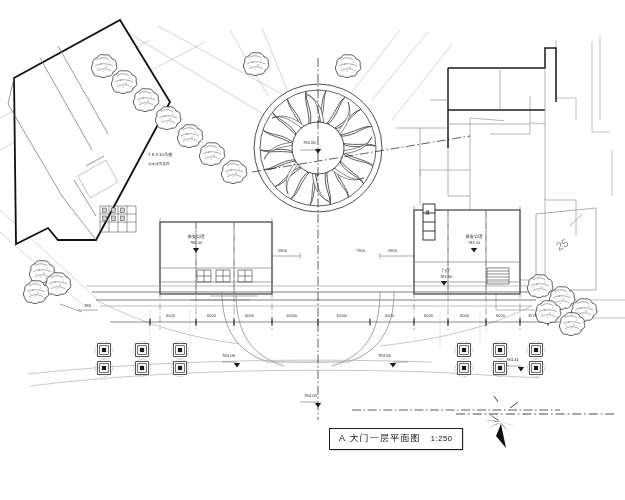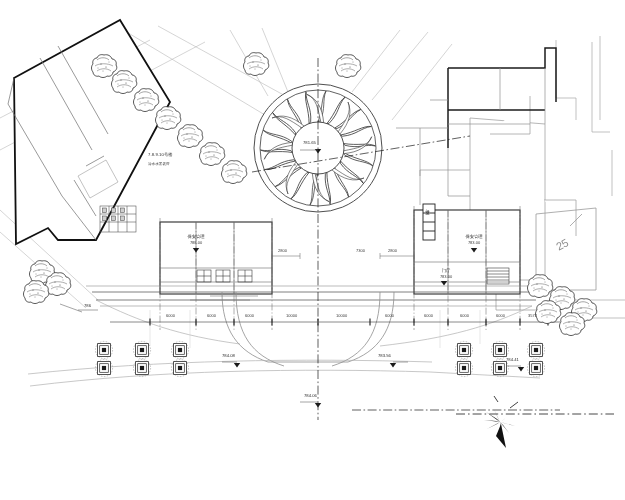--- a/index.html
+++ b/index.html
@@ -437,14 +437,18 @@
   <div class="lbl dimtxt" style="left:385px;top:313px;">6000</div>
   <div class="lbl dimtxt" style="left:424px;top:313px;">6000</div>
   <div class="lbl dimtxt" style="left:460px;top:313px;">6000</div>
   <div class="lbl dimtxt" style="left:496px;top:313px;">6000</div>
   <div class="lbl dimtxt" style="left:528px;top:313px;">3574</div>
 
   <div class="lbl dimtxt" style="left:278px;top:248px;">2800</div>
   <div class="lbl dimtxt" style="left:388px;top:248px;">2800</div>
   <div class="lbl dimtxt" style="left:356px;top:248px;">7300</div>
 
+  <div id="title-block">
+    <span class="t-main">A 大门一层平面图</span>
+    <span class="t-scale">1:250</span>
+  </div>
 
 </div>
 
 </body></html>

